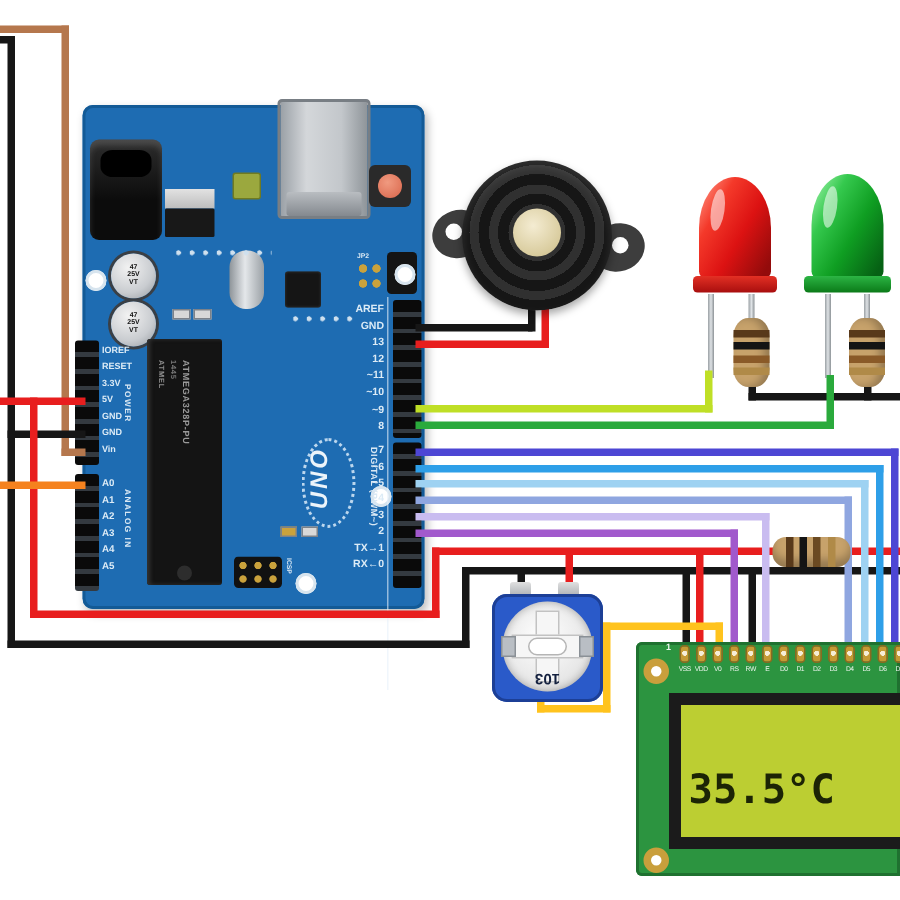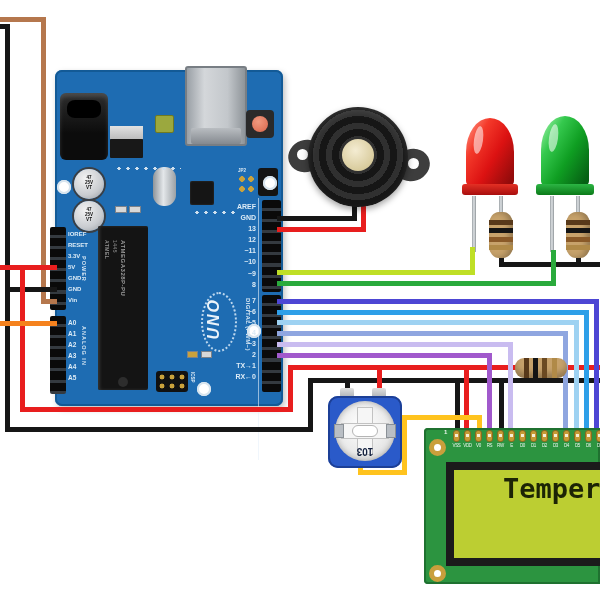--- a/index.html
+++ b/index.html
@@ -279,17 +279,17 @@
     <div class="abs" style="left:22px;top:56px;width:30px;text-align:center;transform:rotate(180deg);font-size:10px;font-weight:700;color:#14213f">103</div>
   </div>
 
   <div id="lcd" class="part">
     <div class="goldhole" style="left:5px;top:11px"></div>
     <div class="goldhole" style="left:5px;top:137px"></div>
     <div class="abs" style="left:20px;top:1px;font-size:6px;color:#eaf5ec;font-weight:700">1</div>
     <div class="lcdpins"><span class="lcdpin">VSS</span><span class="lcdpin">VDD</span><span class="lcdpin">V0</span><span class="lcdpin">RS</span><span class="lcdpin">RW</span><span class="lcdpin">E</span><span class="lcdpin">D0</span><span class="lcdpin">D1</span><span class="lcdpin">D2</span><span class="lcdpin">D3</span><span class="lcdpin">D4</span><span class="lcdpin">D5</span><span class="lcdpin">D6</span><span class="lcdpin">D7</span></div>
     <div id="lcd-bezel"></div>
     <div id="lcd-screen">
-      <div class="l1">Temper</div>
+      <div class="l2">35.5°C</div>
     </div>
   </div>
 
 </div>
 
 </body></html>

